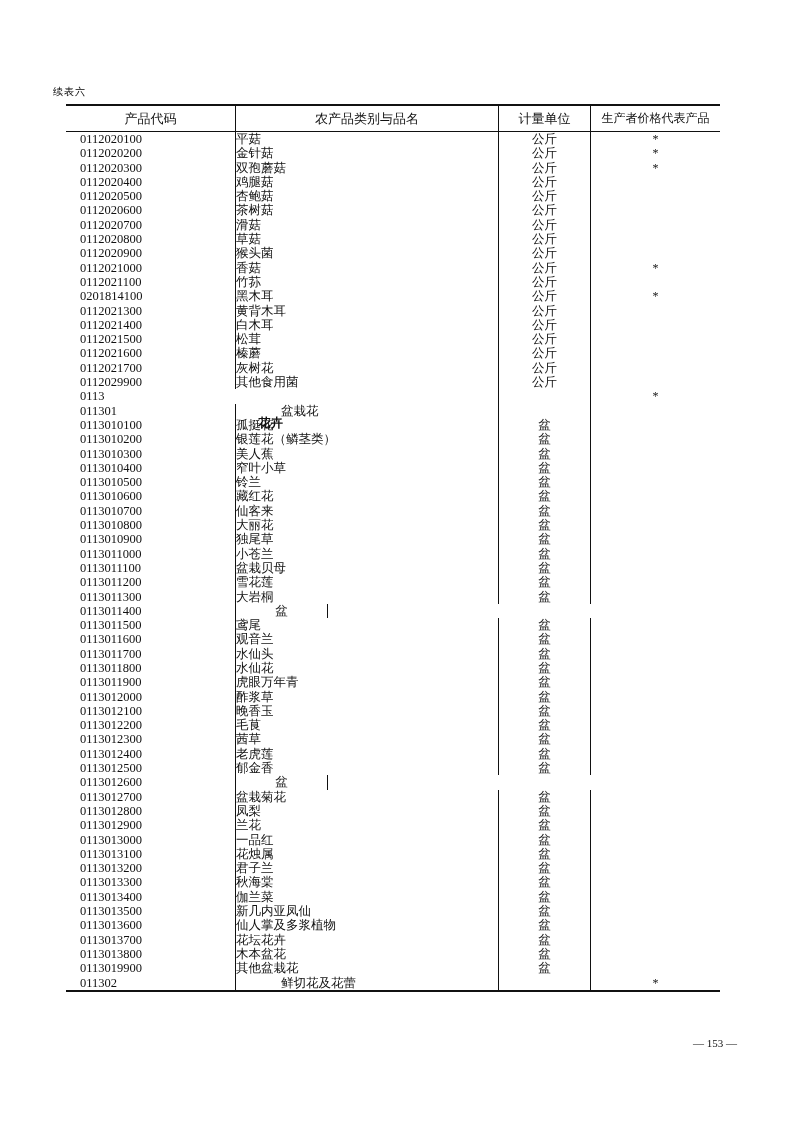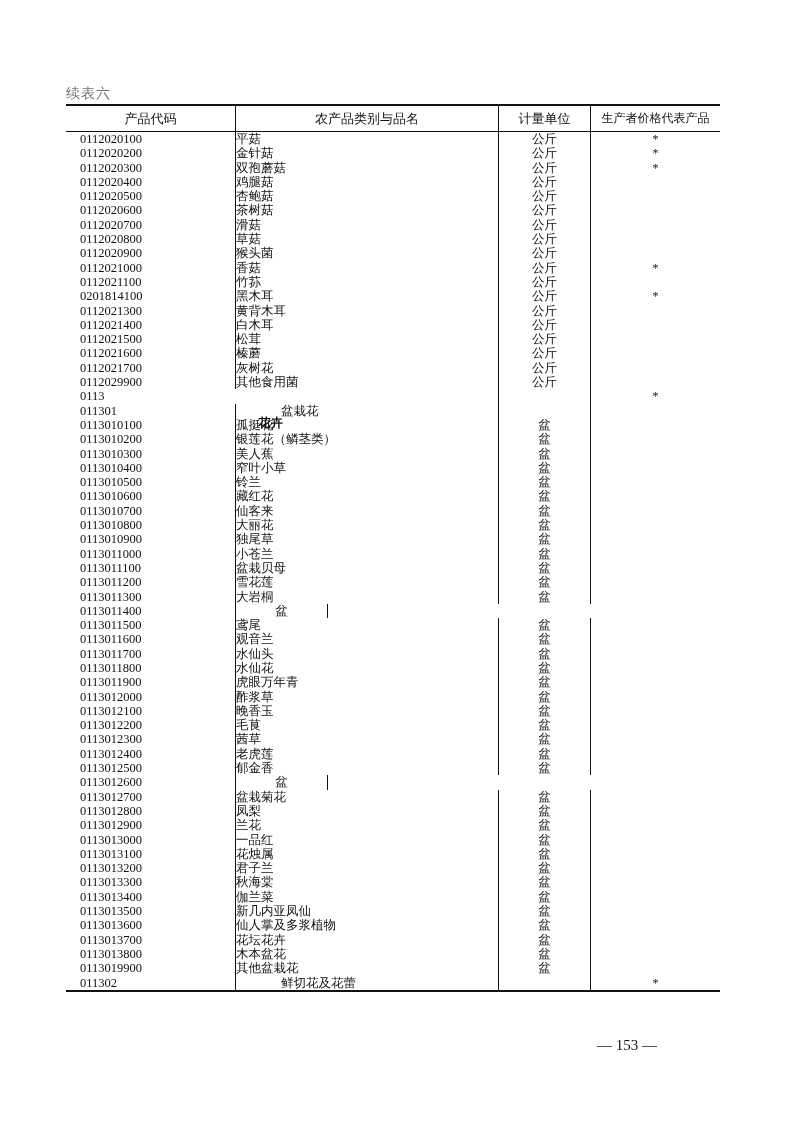--- a/index.html
+++ b/index.html
@@ -8,24 +8,24 @@
     width: 793px; height: 1122px;
     position: relative;
     font-family: "Liberation Serif", "DejaVu Serif", serif;
     color: #111111;
     overflow: hidden;
   }
   .page { position: absolute; inset: 0; background: #ffffff; }
 
   .cont-label {
     position: absolute;
-    left: 66px; top: 85px;
-    font-size: 14px;
+    left: 53px; top: 85px;
+    font-size: 10px;
     letter-spacing: 1px;
-    color: #737373;
+    color: #000000;
   }
 
   .doc-table {
     position: absolute;
     left: 66px; top: 104px;
     width: 654px;
     border-top: 2px solid #111111;
     border-bottom: 2px solid #111111;
   }
 
@@ -57,22 +57,22 @@
   .c-name.lv1 { padding-left: 22px; font-weight: bold; margin-top: 27px; }
   .c-name.lv2 { padding-left: 45px; }
   .c-name.lv3 { }
 
   .c-rep { font-size: 12px; }
 
   .page-number {
     position: absolute;
     left: 597px; top: 1037px;
     width: 140px;
-    text-align: left;
-    font-size: 15px;
+    text-align: right;
+    font-size: 11px;
     color: #111111;
   }
 </style>
 </head>
 <body>
 
 <div class="page">
 
   <div class="cont-label">续表六</div>
 

